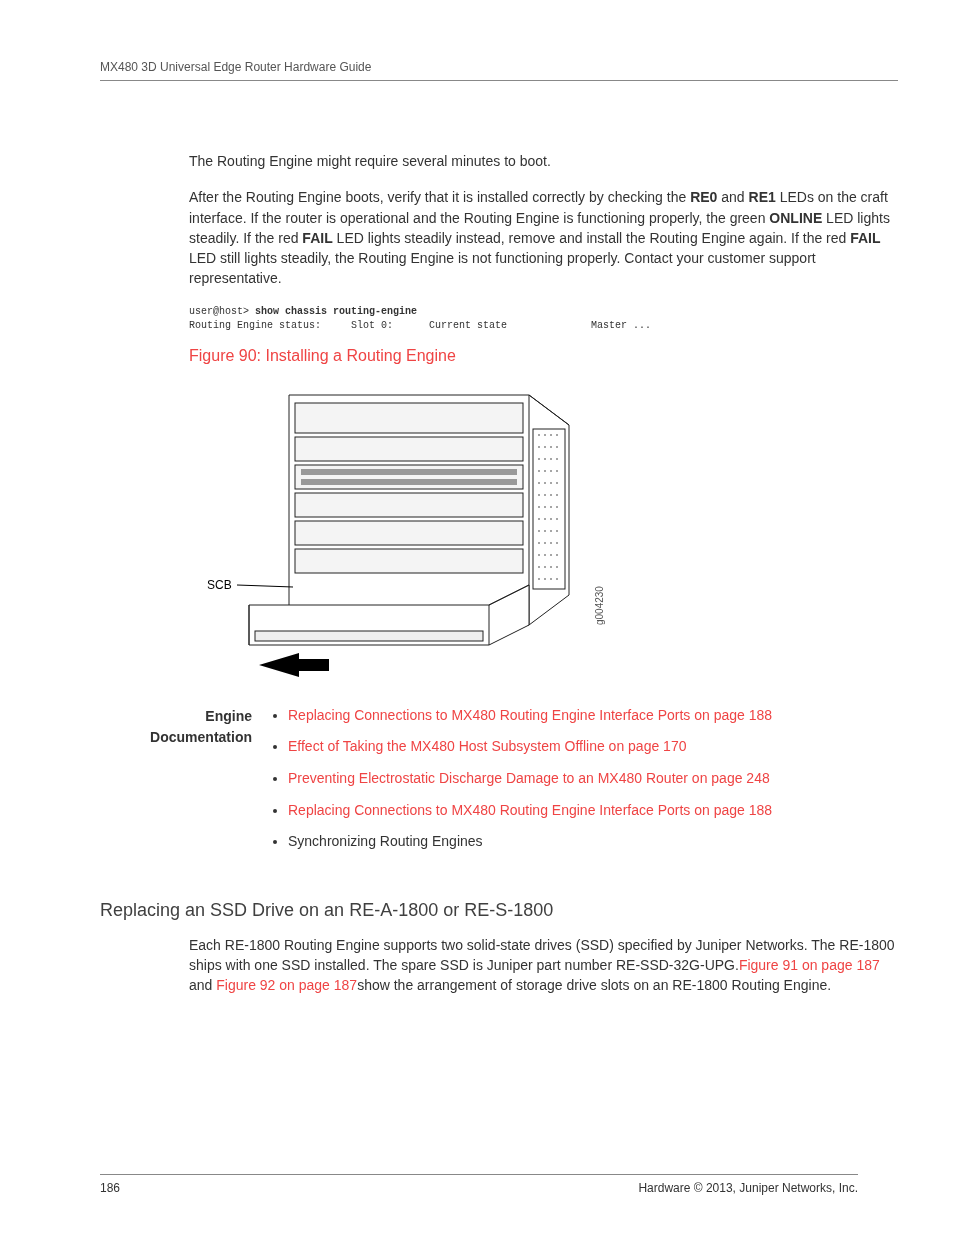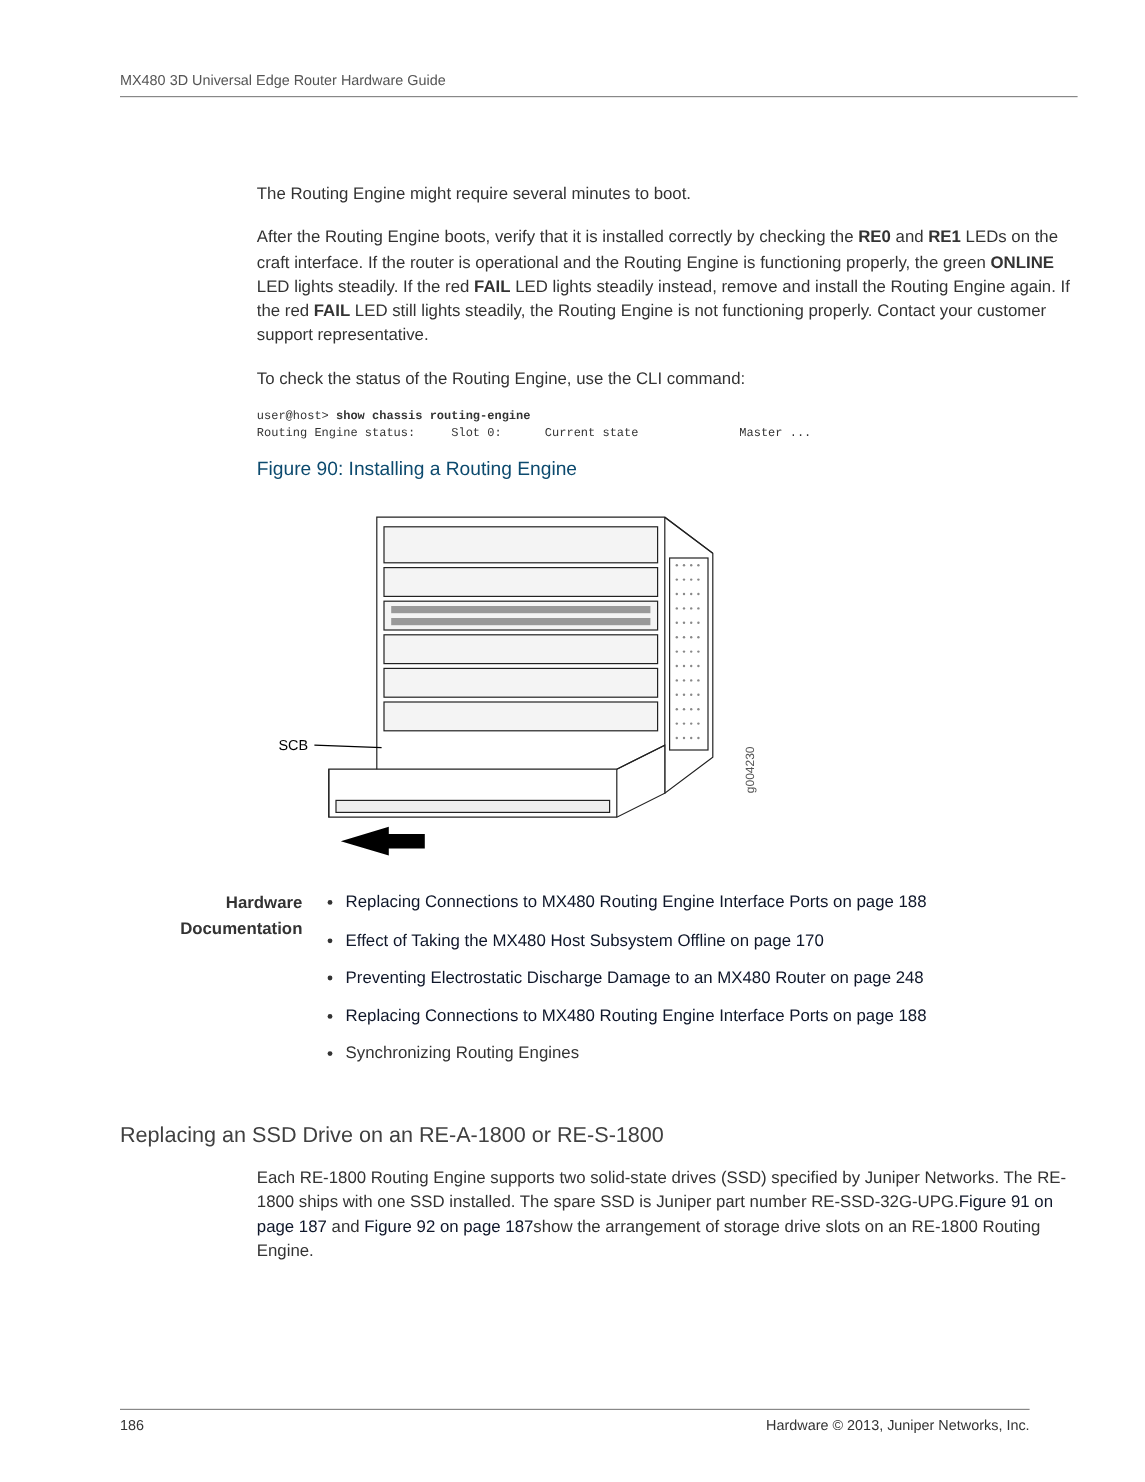--- a/index.html
+++ b/index.html
@@ -21,39 +21,39 @@
     font-size: 12px;
     color: #555;
     margin-bottom: 6px;
   }
   .head-rule {
     border: none;
     border-top: 1px solid #888;
     margin: 0 0 70px 0;
   }
   .body-col {
-    margin-left: 114px;
+    margin-left: 89px;
   }
   p {
     margin: 0 0 16px 0;
     line-height: 1.45;
   }
   strong { font-weight: bold; }
   .cli {
     font-family: "Consolas", "Courier New", monospace;
     font-size: 10px;
     white-space: pre;
     margin-bottom: 12px;
     line-height: 1.4;
   }
   .cli .prompt { font-weight: normal; }
   .cli .cmd { font-weight: bold; }
   .fig-title {
     font-size: 16px;
-    color: #0c4a6e;
+    color: #ef4444;
     margin: 14px 0 10px 0;
   }
   .figure-box {
     margin: 0 auto 18px auto;
     text-align: left;
   }
   .related-row {
     display: flex;
     align-items: flex-start;
     margin-top: 8px;
@@ -71,21 +71,21 @@
     flex: 1;
     margin: 0;
     padding: 0 0 0 18px;
     list-style: disc;
   }
   .related-list li {
     margin-bottom: 12px;
     line-height: 1.4;
   }
   a.doclink, .doclink {
-    color: #0f172a;
+    color: #ef4444;
     text-decoration: none;
   }
   h2.section {
     font-size: 18px;
     font-weight: normal;
     color: #404040;
     margin: 36px 0 14px 0;
   }
   .footer {
     position: absolute;
@@ -115,21 +115,20 @@
   <div class="running-head">MX480 3D Universal Edge Router Hardware Guide</div>
   <hr class="head-rule">
 
   <div class="body-col">
     <p>The Routing Engine might require several minutes to boot.</p>
 
     <p>
       <span>After the Routing Engine boots, verify that it is installed correctly by checking the </span><strong>RE0</strong><span> and </span><strong>RE1</strong><span> LEDs on the craft interface. If the router is operational and the Routing Engine is functioning properly, the green </span><strong>ONLINE</strong><span> LED lights steadily. If the red </span><strong>FAIL</strong><span> LED lights steadily instead, remove and install the Routing Engine again. If the red </span><strong>FAIL</strong><span> LED still lights steadily, the Routing Engine is not functioning properly. Contact your customer support representative.</span>
     </p>
 
-    <p>To check the status of the Routing Engine, use the CLI command:</p>
 
     <div class="cli"><span class="prompt">user@host&gt;</span><span class="cmd"> show chassis routing-engine</span>
 <span>Routing Engine status:     Slot 0:      Current state              Master ...</span></div>
 
 
     <div class="fig-title">Figure 90: Installing a Routing Engine</div>
 
     <div class="figure-box">
       <svg width="430" height="310" viewBox="0 0 430 310">
 
@@ -223,21 +222,21 @@
         <line x1="48" y1="210" x2="104" y2="212" stroke="#000" stroke-width="1"></line>
         <text x="18" y="214" font-size="12" fill="#000">SCB</text>
 
         <text x="414" y="250" font-size="10" fill="#555" transform="rotate(-90 414 250)">g004230</text>
       </svg>
     </div>
   </div>
 
   <div class="related-row">
     <div class="related-label">
-      <span>Hardware</span><br>
+      <span>Engine</span><br>
       <span>Documentation</span>
     </div>
     <ul class="related-list">
       <li><a class="doclink">Replacing Connections to MX480 Routing Engine Interface Ports on page 188</a></li>
       <li><a class="doclink">Effect of Taking the MX480 Host Subsystem Offline on page 170</a></li>
       <li><a class="doclink">Preventing Electrostatic Discharge Damage to an MX480 Router on page 248</a></li>
       <li><a class="doclink">Replacing Connections to MX480 Routing Engine Interface Ports on page 188</a></li>
       <li><span>Synchronizing Routing Engines</span></li>
     </ul>
   </div>

